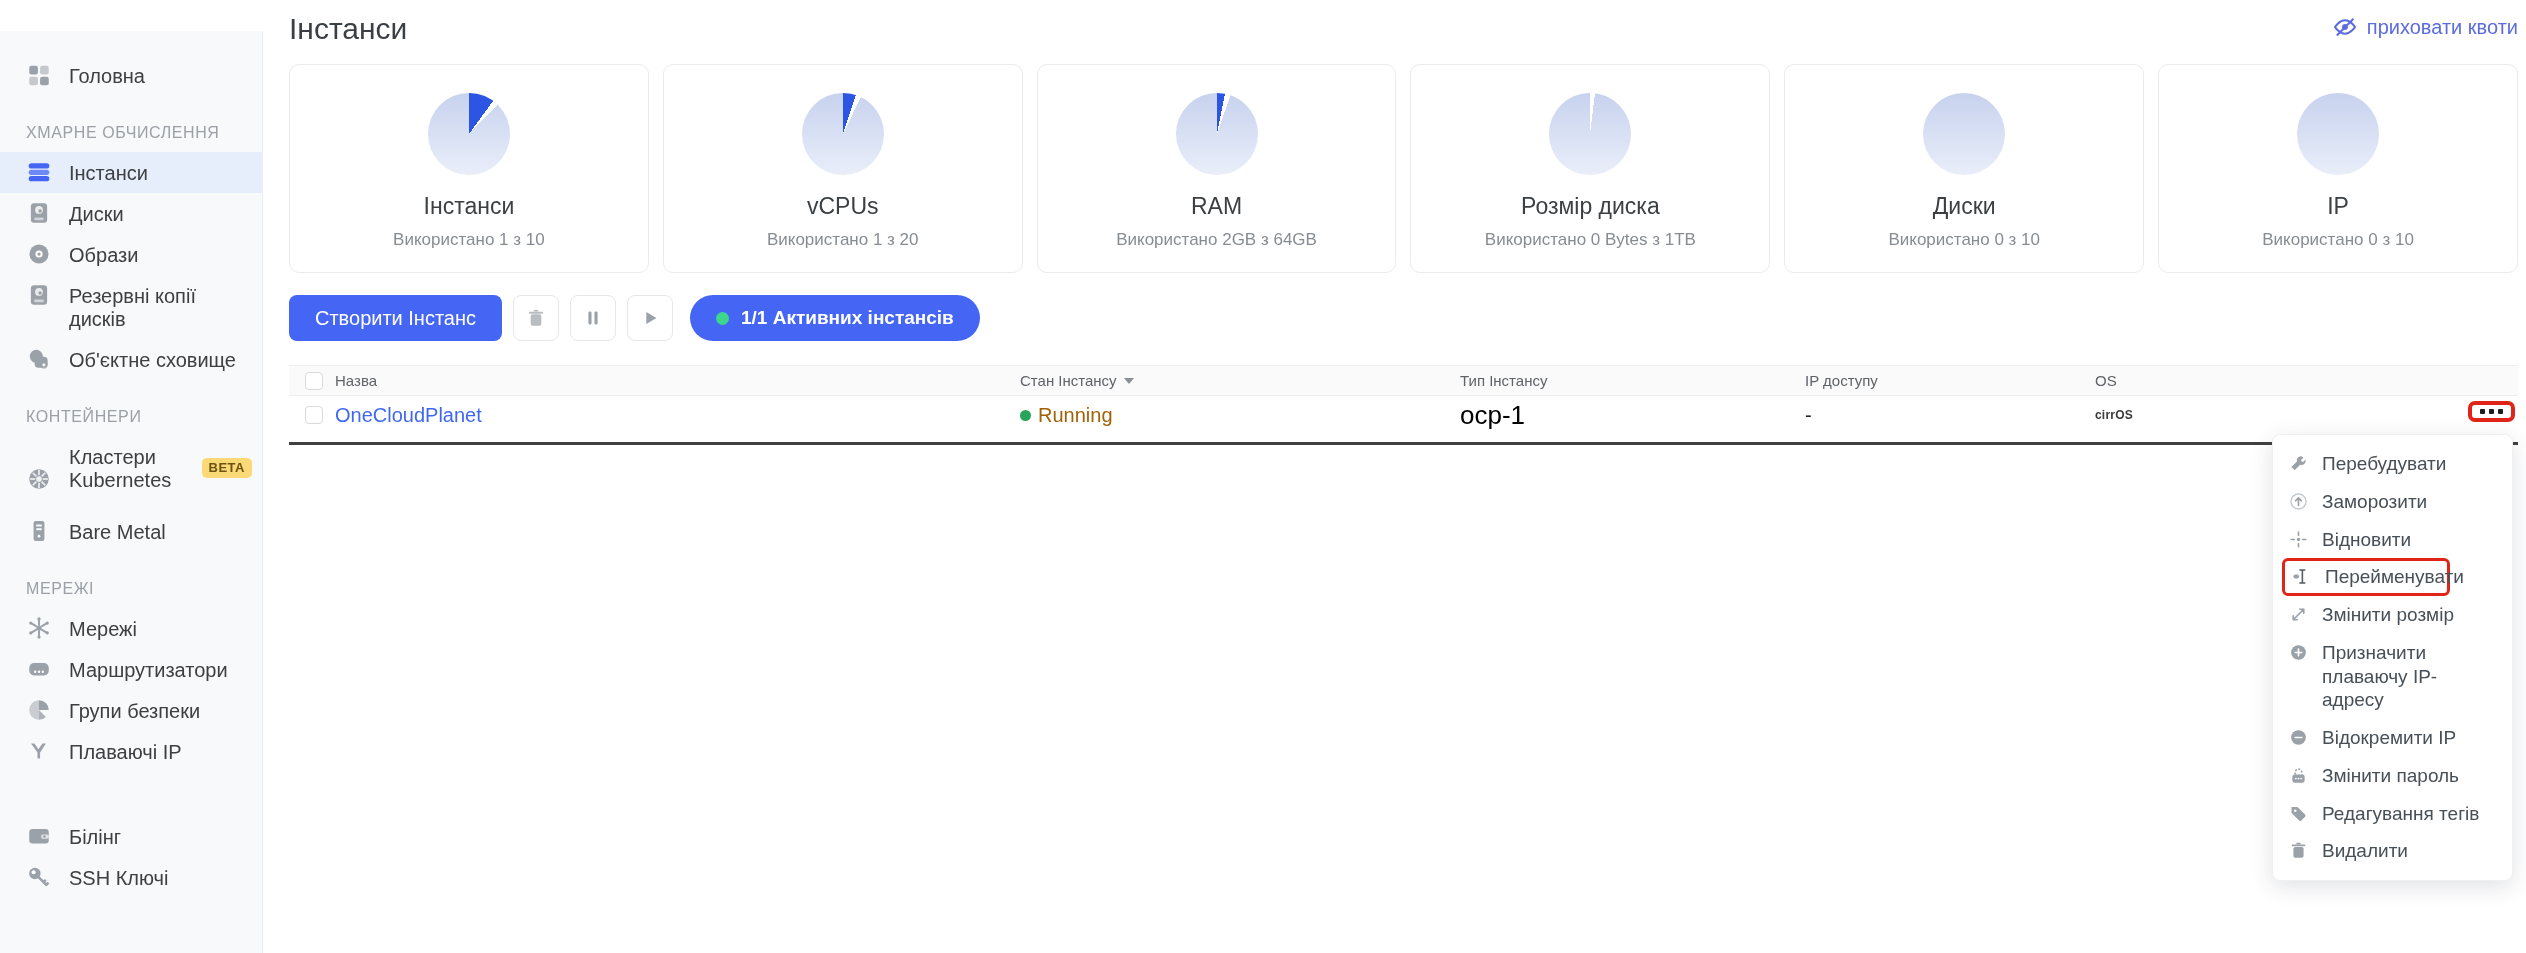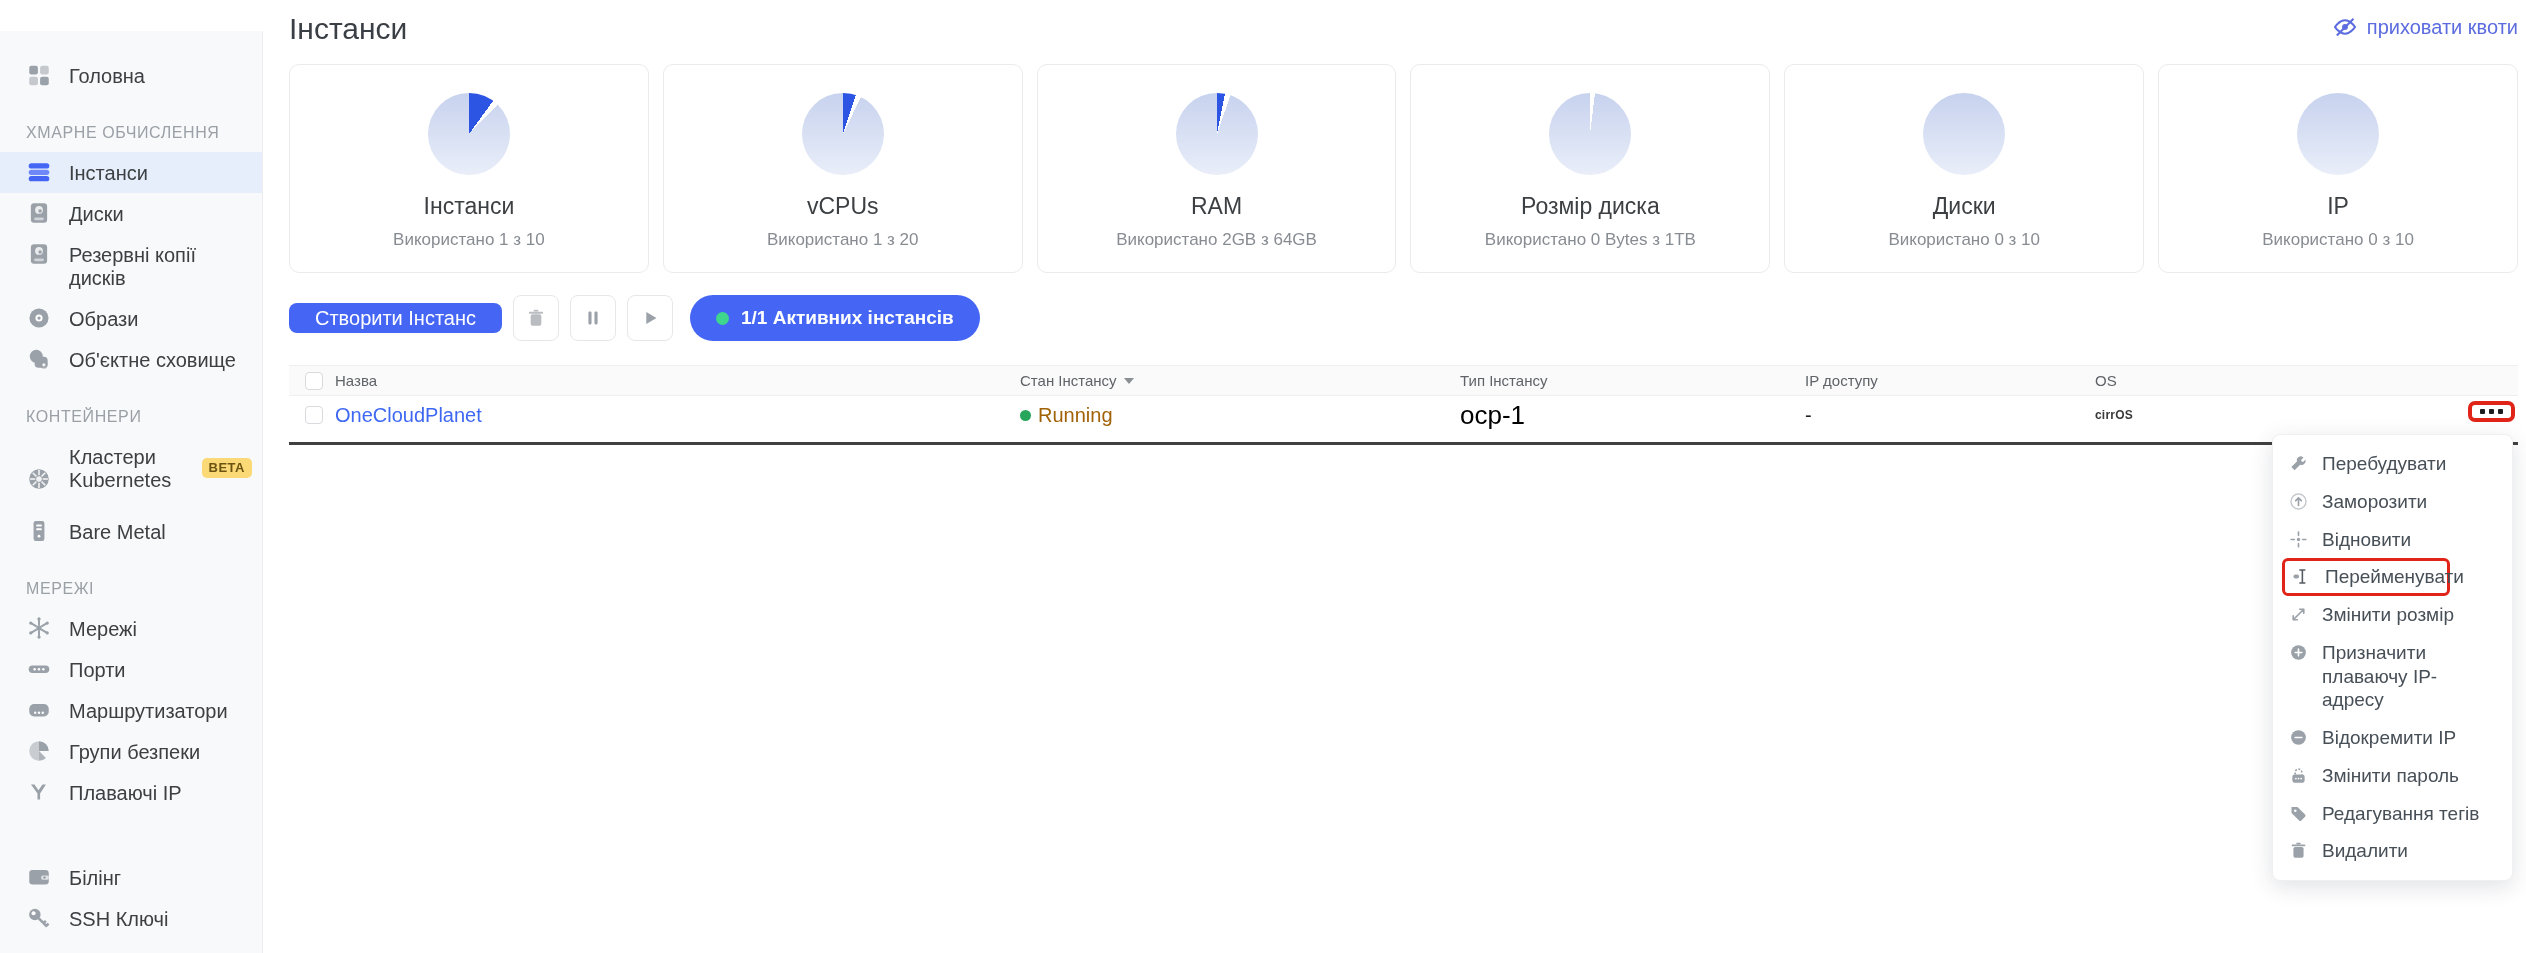--- a/index.html
+++ b/index.html
@@ -36,21 +36,21 @@
   .quota-row { display:flex; gap:14px; margin-top:18px; }
   .quota-card { flex:1; height:209px; background:#fff; border:1px solid #ebebee; border-radius:10px;
     display:flex; flex-direction:column; align-items:center; padding-top:28px; }
   .quota-pie { width:82px; height:82px; border-radius:50%; }
   .quota-title { margin-top:18px; font-size:23px; font-weight:500; color:#3c4043; }
   .quota-subtitle { margin-top:10px; font-size:17px; color:#878c92; }
 
   
   .toolbar { display:flex; align-items:center; gap:11px; margin-top:22px; }
   .btn-create { background:#4566f5; color:#fff; font-size:20px; border:none; border-radius:8px;
-    height:30px; padding:0 26px; cursor:pointer; font-family:inherit; }
+    height:46px; padding:0 26px; cursor:pointer; font-family:inherit; }
   .btn-icon { width:46px; height:46px; background:#fff; border:1px solid #e7e7ea; border-radius:8px;
     display:flex; align-items:center; justify-content:center; cursor:pointer; }
   .btn-icon svg { width:22px; height:22px; fill:#b9bcc1; }
   .btn-pill { display:flex; align-items:center; gap:12px; background:#4566f5; color:#fff;
     font-size:19px; font-weight:bold; border:none; border-radius:23px; height:46px; padding:0 26px;
     margin-left:6px; cursor:pointer; font-family:inherit; }
   .pill-dot { width:13px; height:13px; border-radius:50%; background:#3ed58c; }
 
   
   .itable { margin-top:24px; }
@@ -123,37 +123,37 @@
               <circle cx="12" cy="9.2" r="3.6" fill="#fff" opacity=".8"></circle>
               <circle cx="13" cy="10.2" r="1.6"></circle>
               <rect x="7.5" y="16.2" width="9" height="2.4" rx="1.2" fill="#fff" opacity=".55"></rect>
             </svg>
           </span>
           <span class="nav-label">Диски</span>
         </div>
         <div class="nav-item">
           <span class="nav-icon">
             <svg viewBox="0 0 24 24" fill="#9aa1a8">
+              <circle cx="12" cy="12" r="8.8"></circle>
+              <circle cx="12" cy="12" r="3.3" fill="#fff"></circle>
+              <circle cx="12" cy="12" r="1.5"></circle>
+            </svg>
+          </span>
+          <span class="nav-label">Образи</span>
+        </div>
+        <div class="nav-item">
+          <span class="nav-icon">
+            <svg viewBox="0 0 24 24" fill="#9aa1a8">
               <rect x="4.5" y="3" width="15" height="18" rx="3"></rect>
               <circle cx="12" cy="9.2" r="3.6" fill="#fff" opacity=".8"></circle>
               <circle cx="13" cy="10.2" r="1.6"></circle>
               <rect x="7.5" y="16.2" width="9" height="2.4" rx="1.2" fill="#fff" opacity=".55"></rect>
             </svg>
           </span>
           <span class="nav-label">Резервні копії дисків</span>
-        </div>
-        <div class="nav-item">
-          <span class="nav-icon">
-            <svg viewBox="0 0 24 24" fill="#9aa1a8">
-              <circle cx="12" cy="12" r="8.8"></circle>
-              <circle cx="12" cy="12" r="3.3" fill="#fff"></circle>
-              <circle cx="12" cy="12" r="1.5"></circle>
-            </svg>
-          </span>
-          <span class="nav-label">Образи</span>
         </div>
         <div class="nav-item">
           <span class="nav-icon">
             <svg viewBox="0 0 24 24" fill="#9aa1a8">
               <circle cx="9.5" cy="9.5" r="6"></circle>
               <rect x="8" y="10" width="12" height="10" rx="3.5"></rect>
               <circle cx="16.5" cy="17.5" r="3.4" opacity=".65"></circle>
               <path d="M15 17.5h3M16.5 16v3" stroke="#fff" stroke-width="1.2" fill="none"></path>
             </svg>
           </span>
@@ -214,31 +214,20 @@
               <circle cx="19.6" cy="16.6" r="1.5"></circle>
               <circle cx="19.6" cy="7.4" r="1.5"></circle>
               <circle cx="4.4" cy="16.6" r="1.5"></circle>
             </svg>
           </span>
           <span class="nav-label">Мережі</span>
         </div>
         <div class="nav-item">
           <span class="nav-icon">
             <svg viewBox="0 0 24 24" fill="#9aa1a8">
-              <rect x="2.5" y="8.8" width="19" height="6.8" rx="3.4"></rect>
-              <circle cx="8" cy="12.2" r="1.15" fill="#fff"></circle>
-              <circle cx="12" cy="12.2" r="1.15" fill="#fff"></circle>
-              <circle cx="16" cy="12.2" r="1.15" fill="#fff"></circle>
-            </svg>
-          </span>
-          <span class="nav-label">Порти</span>
-        </div>
-        <div class="nav-item">
-          <span class="nav-icon">
-            <svg viewBox="0 0 24 24" fill="#9aa1a8">
               <rect x="3" y="6.5" width="18" height="11.5" rx="4.5"></rect>
               <circle cx="8.5" cy="14.5" r="1.1" fill="#fff"></circle>
               <circle cx="12" cy="14.5" r="1.1" fill="#fff"></circle>
               <circle cx="15.5" cy="14.5" r="1.1" fill="#fff"></circle>
             </svg>
           </span>
           <span class="nav-label">Маршрутизатори</span>
         </div>
         <div class="nav-item">
           <span class="nav-icon">

